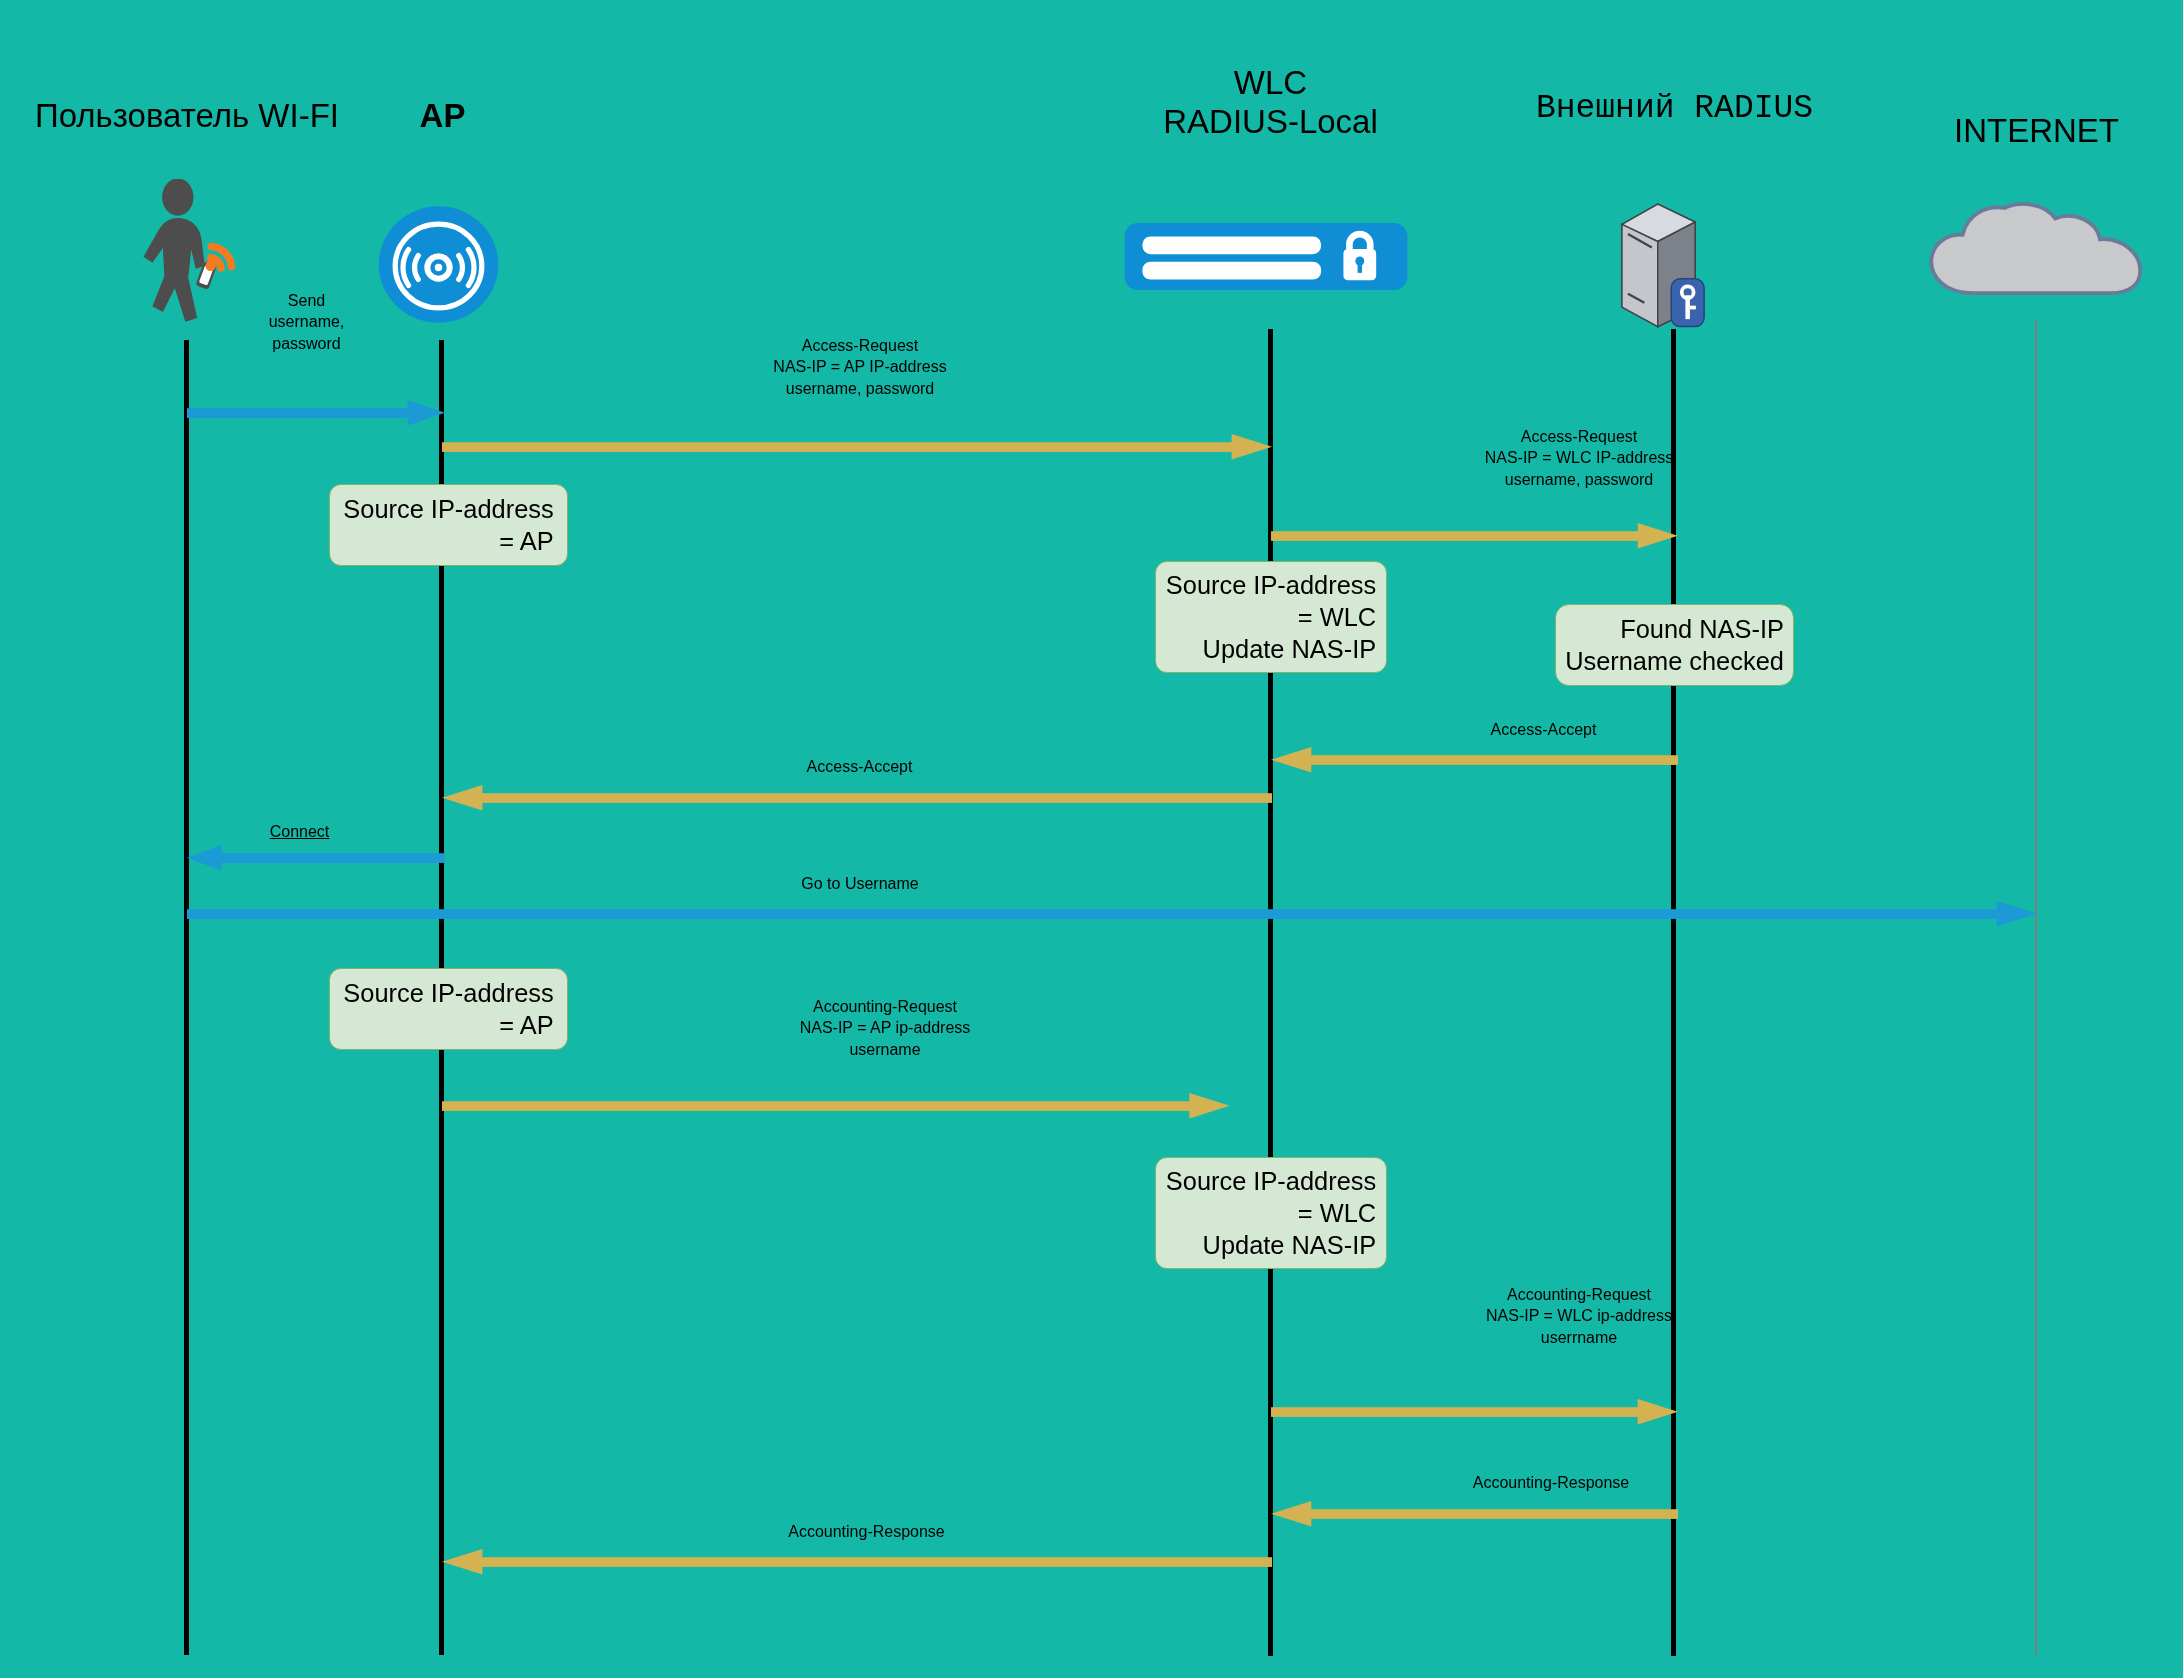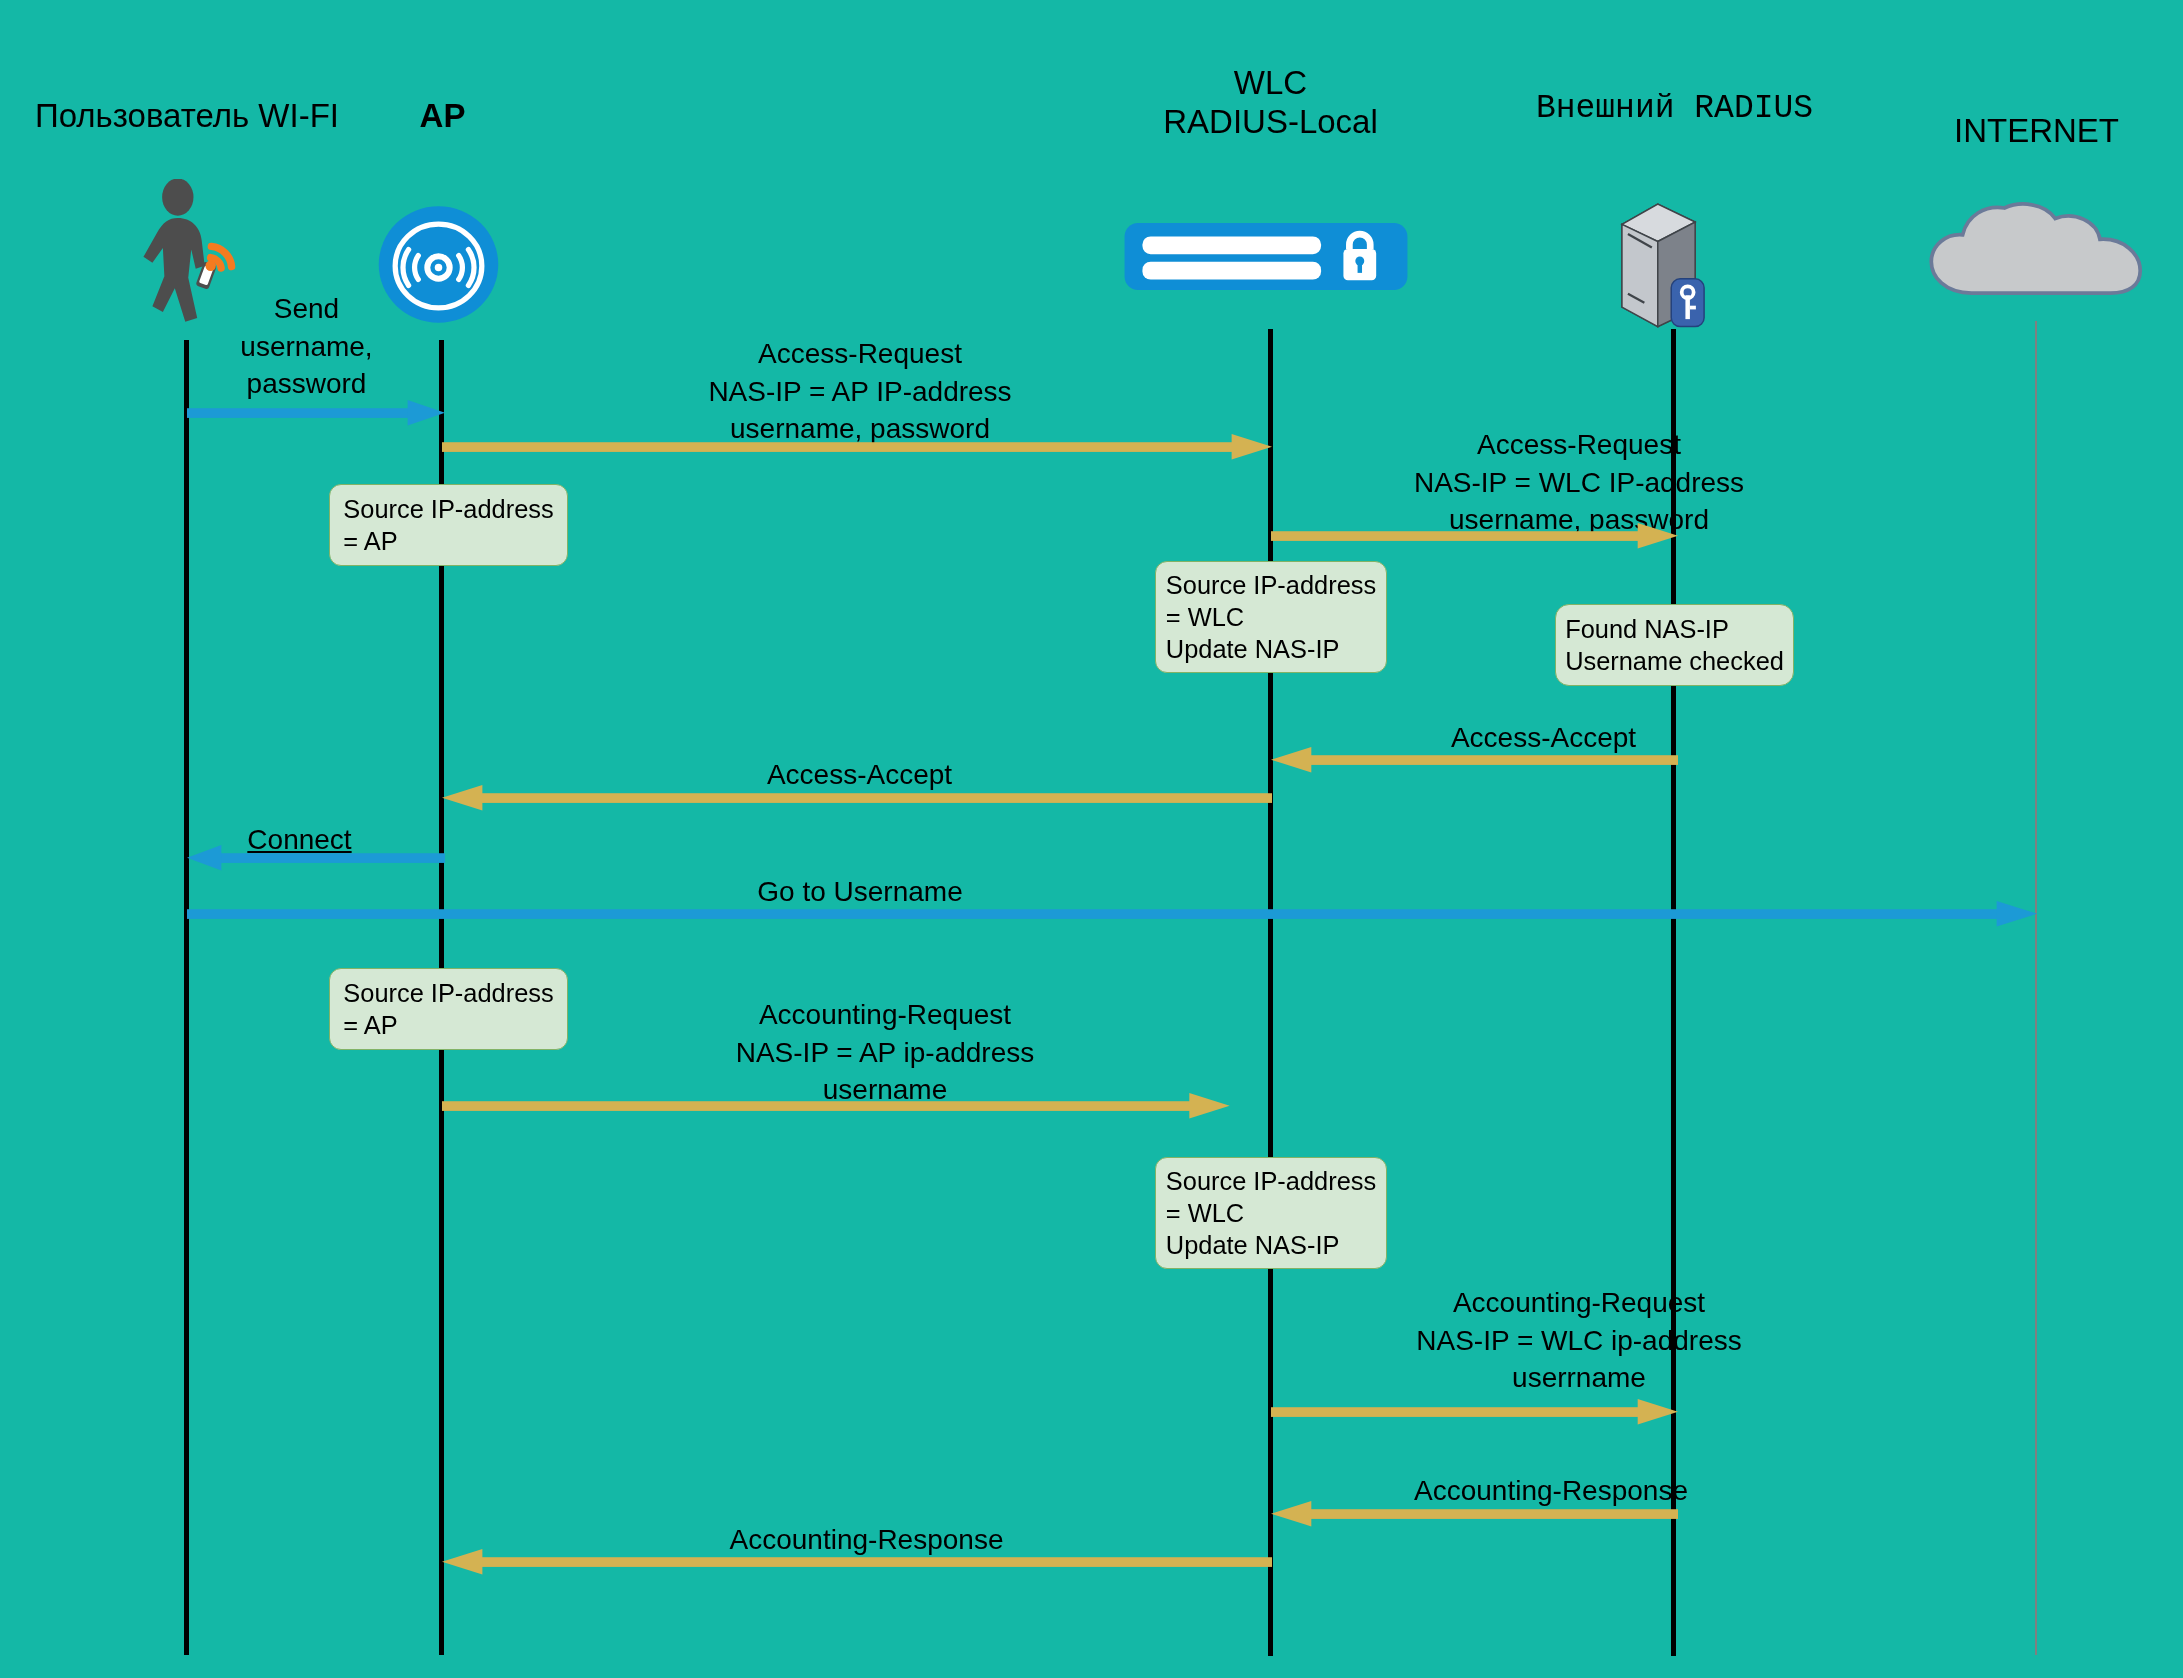--- a/index.html
+++ b/index.html
@@ -32,35 +32,35 @@
     white-space: pre-line;
   }
   .actor-icon {
     position: absolute;
   }
 
   .msg-label {
     position: absolute;
     text-align: center;
     color: #000000;
-    font-size: 28px;
+    font-size: 16px;
     line-height: 1.34;
     white-space: pre-line;
   }
 
   .note {
     position: absolute;
     box-sizing: border-box;
     background: #d5e8d4;
     border: 1.5px solid #82b366;
     border-radius: 12px;
     color: #000000;
     font-size: 25.4px;
     line-height: 1.26;
-    text-align: left;
+    text-align: right;
     display: flex;
     align-items: center;
     justify-content: center;
     white-space: pre-line;
     padding: 5px 6px;
   }
 
   .arrow {
     position: absolute;
     height: 25.4px;

